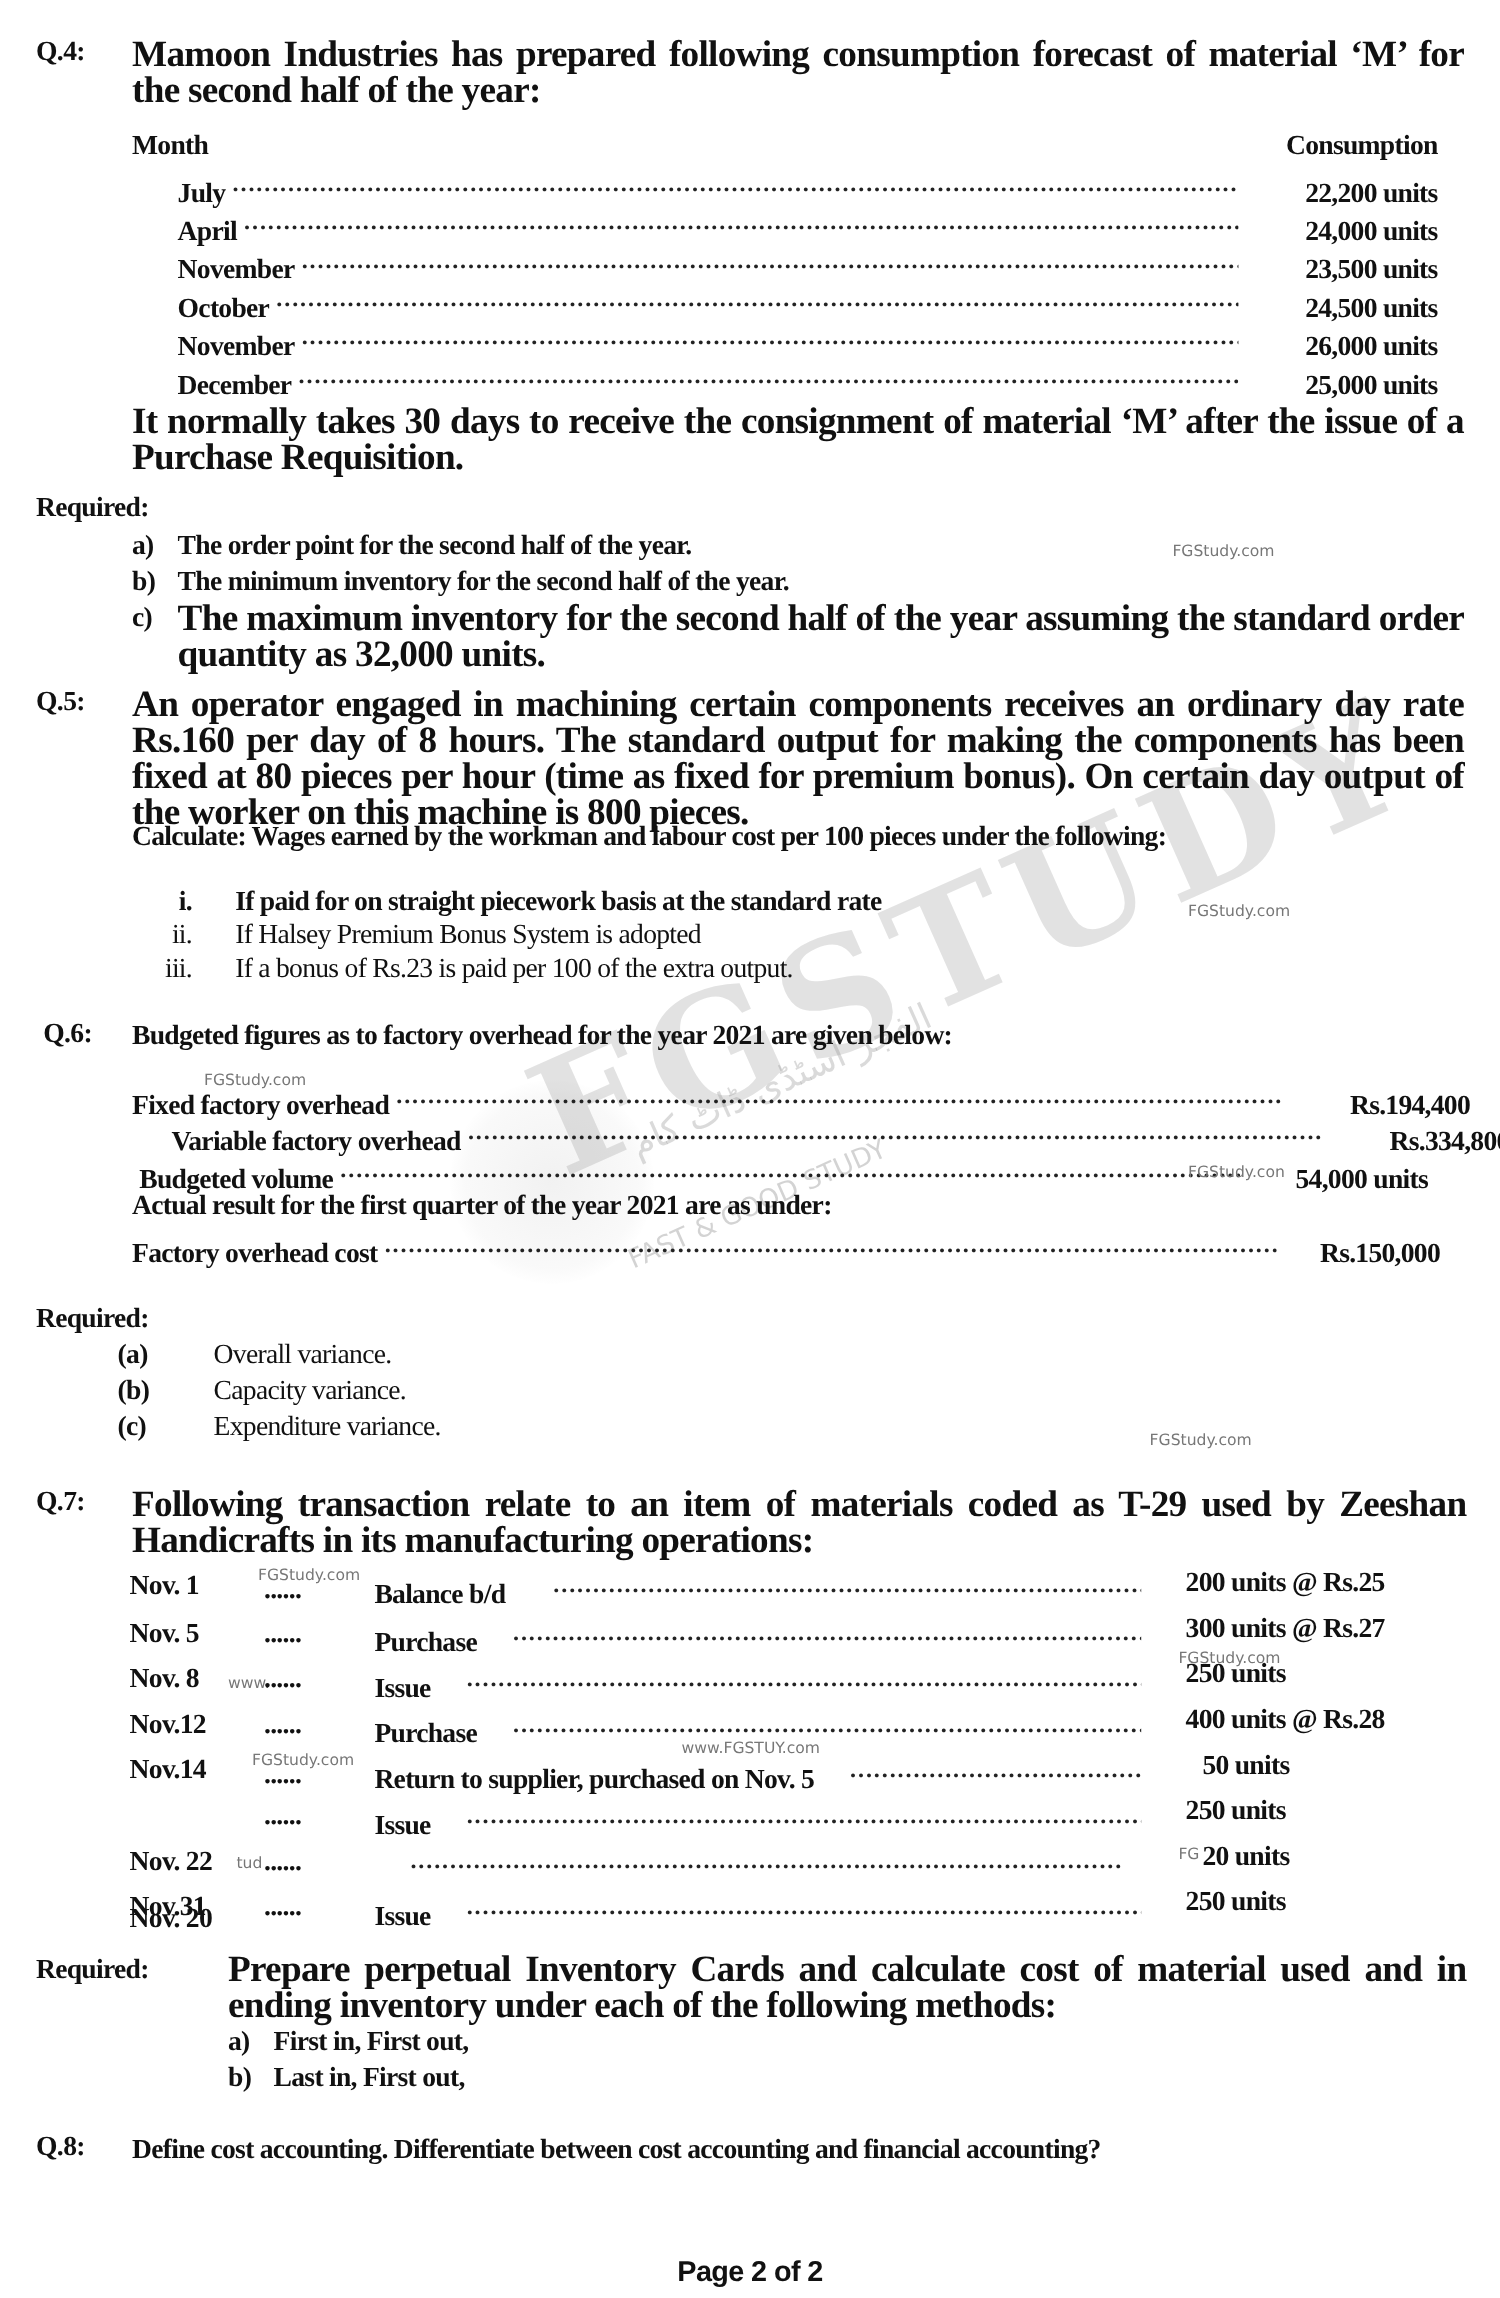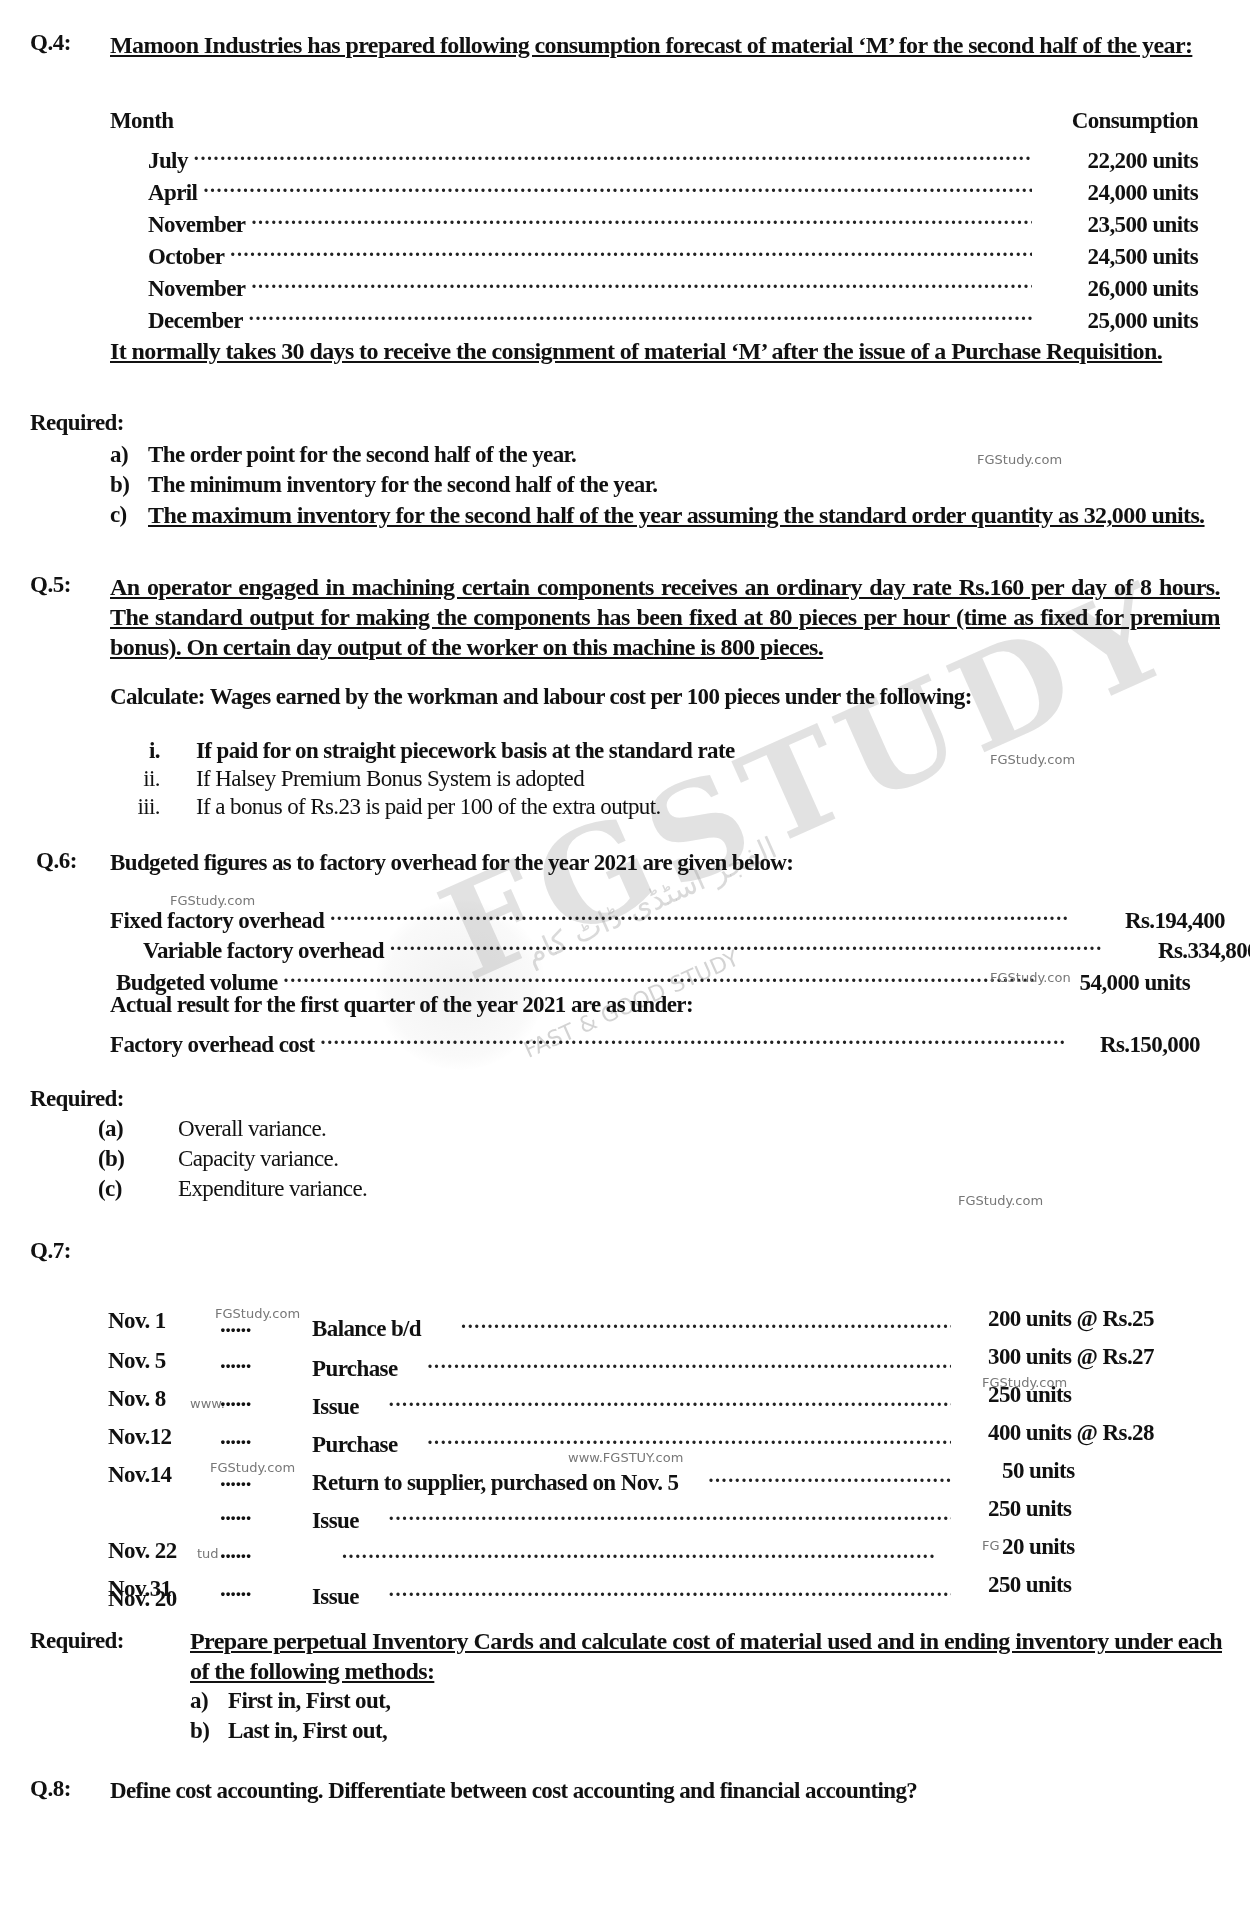--- a/index.html
+++ b/index.html
@@ -4,21 +4,21 @@
 <style>
   html, body { margin: 0; padding: 0; background: #ffffff; }
   body {
     width: 1250px; height: 1915px; position: relative; overflow: hidden;
     font-family: "Liberation Serif", "DejaVu Serif", serif;
     color: #111111;
   }
   .page { position: absolute; left: 0; top: 0; width: 1250px; height: 1915px; }
   .abs { position: absolute; }
   .txt { font-size: 23px; font-weight: bold; letter-spacing: -0.6px; line-height: 30px; white-space: nowrap; }
-  .para { font-size: 24px; font-weight: bold; letter-spacing: -0.6px; line-height: 30px; text-align: justify; text-decoration: underline; }
+  .para { font-size: 31px; font-weight: bold; letter-spacing: -0.6px; line-height: 30px; text-align: justify; }
   .qnum { font-size: 23px; font-weight: bold; letter-spacing: -0.5px; }
   .lite { font-weight: normal; }
   .row { position: absolute; display: flex; align-items: baseline; white-space: nowrap; }
   .leader { flex: 1; overflow: hidden; margin: 0 6px; height: 30px; position: relative; }
   .leader::after {
     content: "..............................................................................................................................................................................................................................................................................................................";
     position: absolute; left: 0; top: 0; font-size: 20px; letter-spacing: 1.6px; font-weight: bold; color: #222;
   }
   .val { text-align: right; }
   .small-wm {
@@ -151,20 +151,21 @@
   <div class="abs txt" style="left:30px; top:1084px;">Required:</div>
   <div class="abs txt" style="left:98px; top:1114px;">(a)</div>
   <div class="abs txt lite" style="left:178px; top:1114px;">Overall variance.</div>
   <div class="abs txt" style="left:98px; top:1144px;">(b)</div>
   <div class="abs txt lite" style="left:178px; top:1144px;">Capacity variance.</div>
   <div class="abs txt" style="left:98px; top:1174px;">(c)</div>
   <div class="abs txt lite" style="left:178px; top:1174px;">Expenditure variance.</div>
   <div class="small-wm" style="left:958px; top:1193px;">FGStudy.com</div>
 
   <div class="abs qnum" style="left:30px; top:1238px;">Q.7:</div>
+  <div class="abs para" style="left:110px; top:1238px; width:1112px;">Following transaction relate to an item of materials coded as T-29 used by Zeeshan Handicrafts in its manufacturing operations:</div>
 
   <div class="abs txt" style="left:108px; top:1306px;">Nov. 1</div>
   <div class="small-wm" style="left:215px; top:1306px;">FGStudy.com</div>
   <div class="abs txt" style="left:220px; top:1310px;">......</div>
   <div class="row txt" style="left:312px; top:1306px; width:645px;">
     <span>Balance b/d</span>
     <span class="leader" style="margin-left:40px;"></span>
   </div>
   <div class="abs txt" style="left:988px; top:1304px;">200 units @ Rs.25</div>
 
@@ -232,13 +233,14 @@
   <div class="abs txt" style="left:30px; top:1626px;">Required:</div>
   <div class="abs para" style="left:190px; top:1626px; width:1032px;">Prepare perpetual Inventory Cards and calculate cost of material used and in ending inventory under each of the following methods:</div>
   <div class="abs txt" style="left:190px; top:1686px;">a)</div>
   <div class="abs txt" style="left:228px; top:1686px;">First in, First out,</div>
   <div class="abs txt" style="left:190px; top:1716px;">b)</div>
   <div class="abs txt" style="left:228px; top:1716px;">Last in, First out,</div>
 
   <div class="abs qnum" style="left:30px; top:1776px;">Q.8:</div>
   <div class="abs txt" style="left:110px; top:1776px;">Define cost accounting. Differentiate between cost accounting and financial accounting?</div>
 
+  <div class="footer">Page 2 of 2</div>
 </div>
 
 </body></html>

